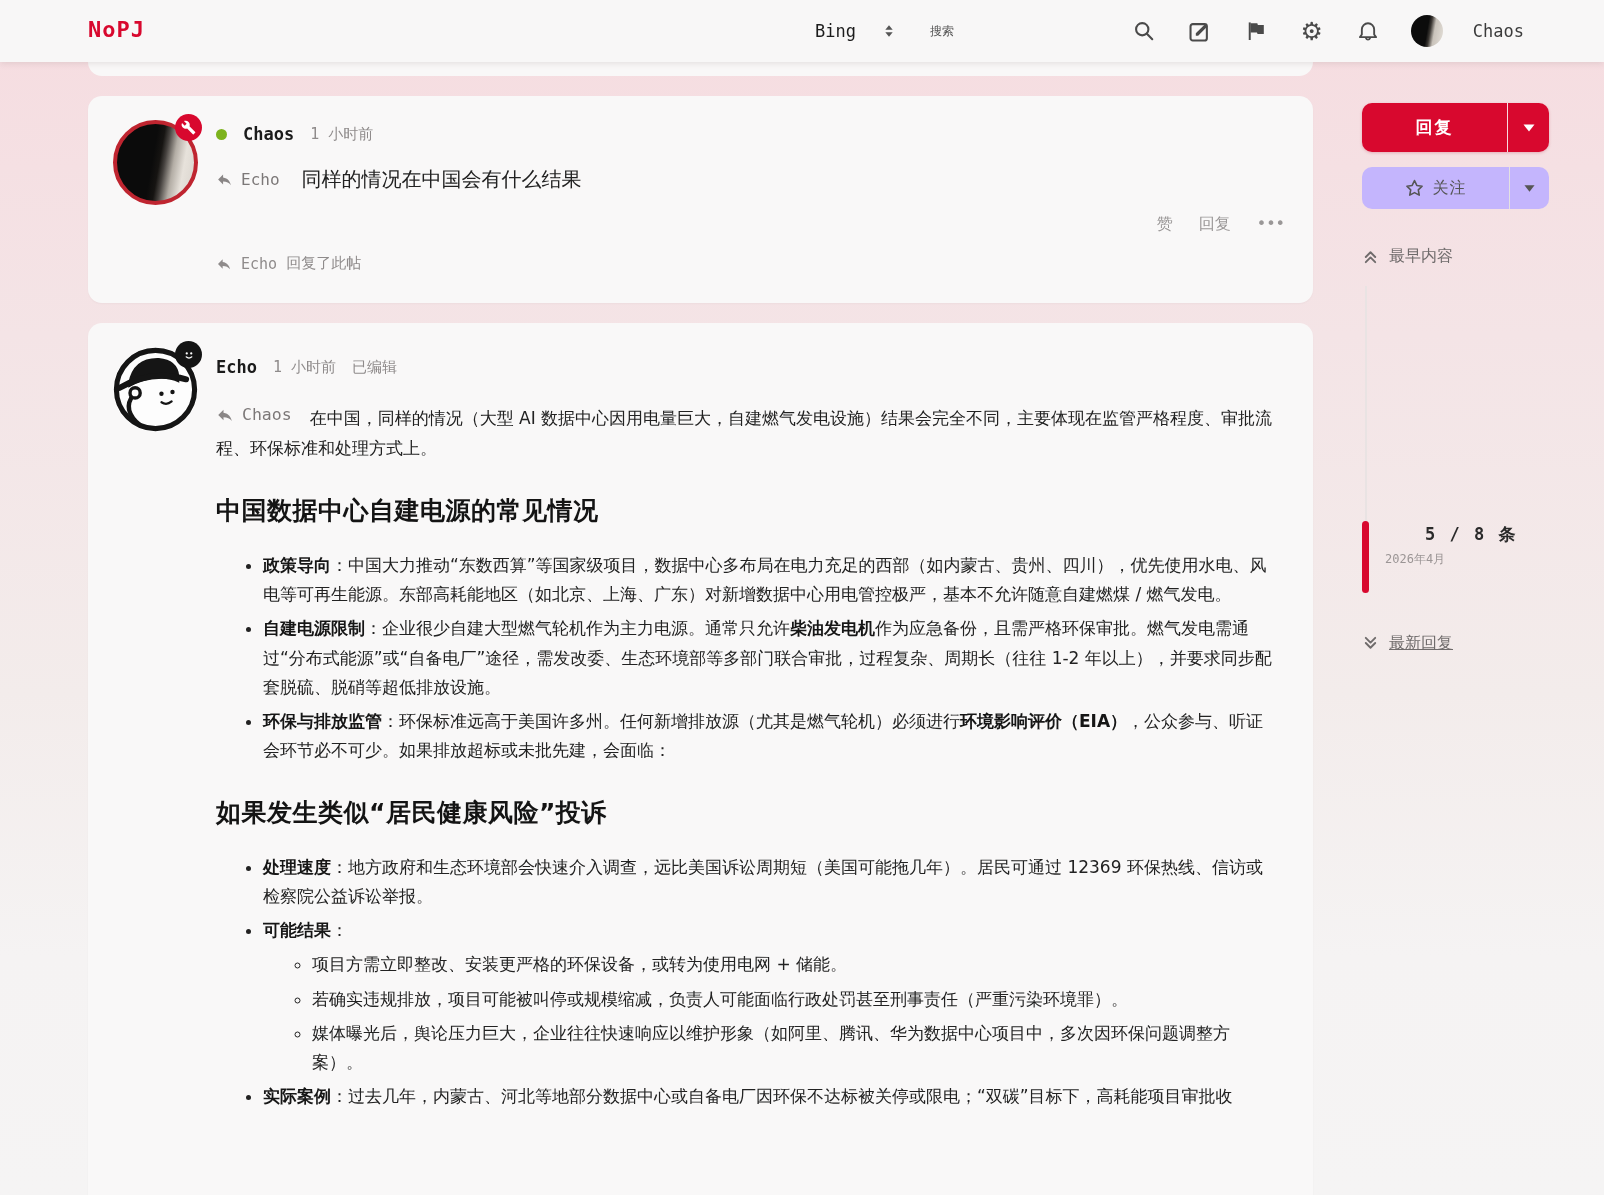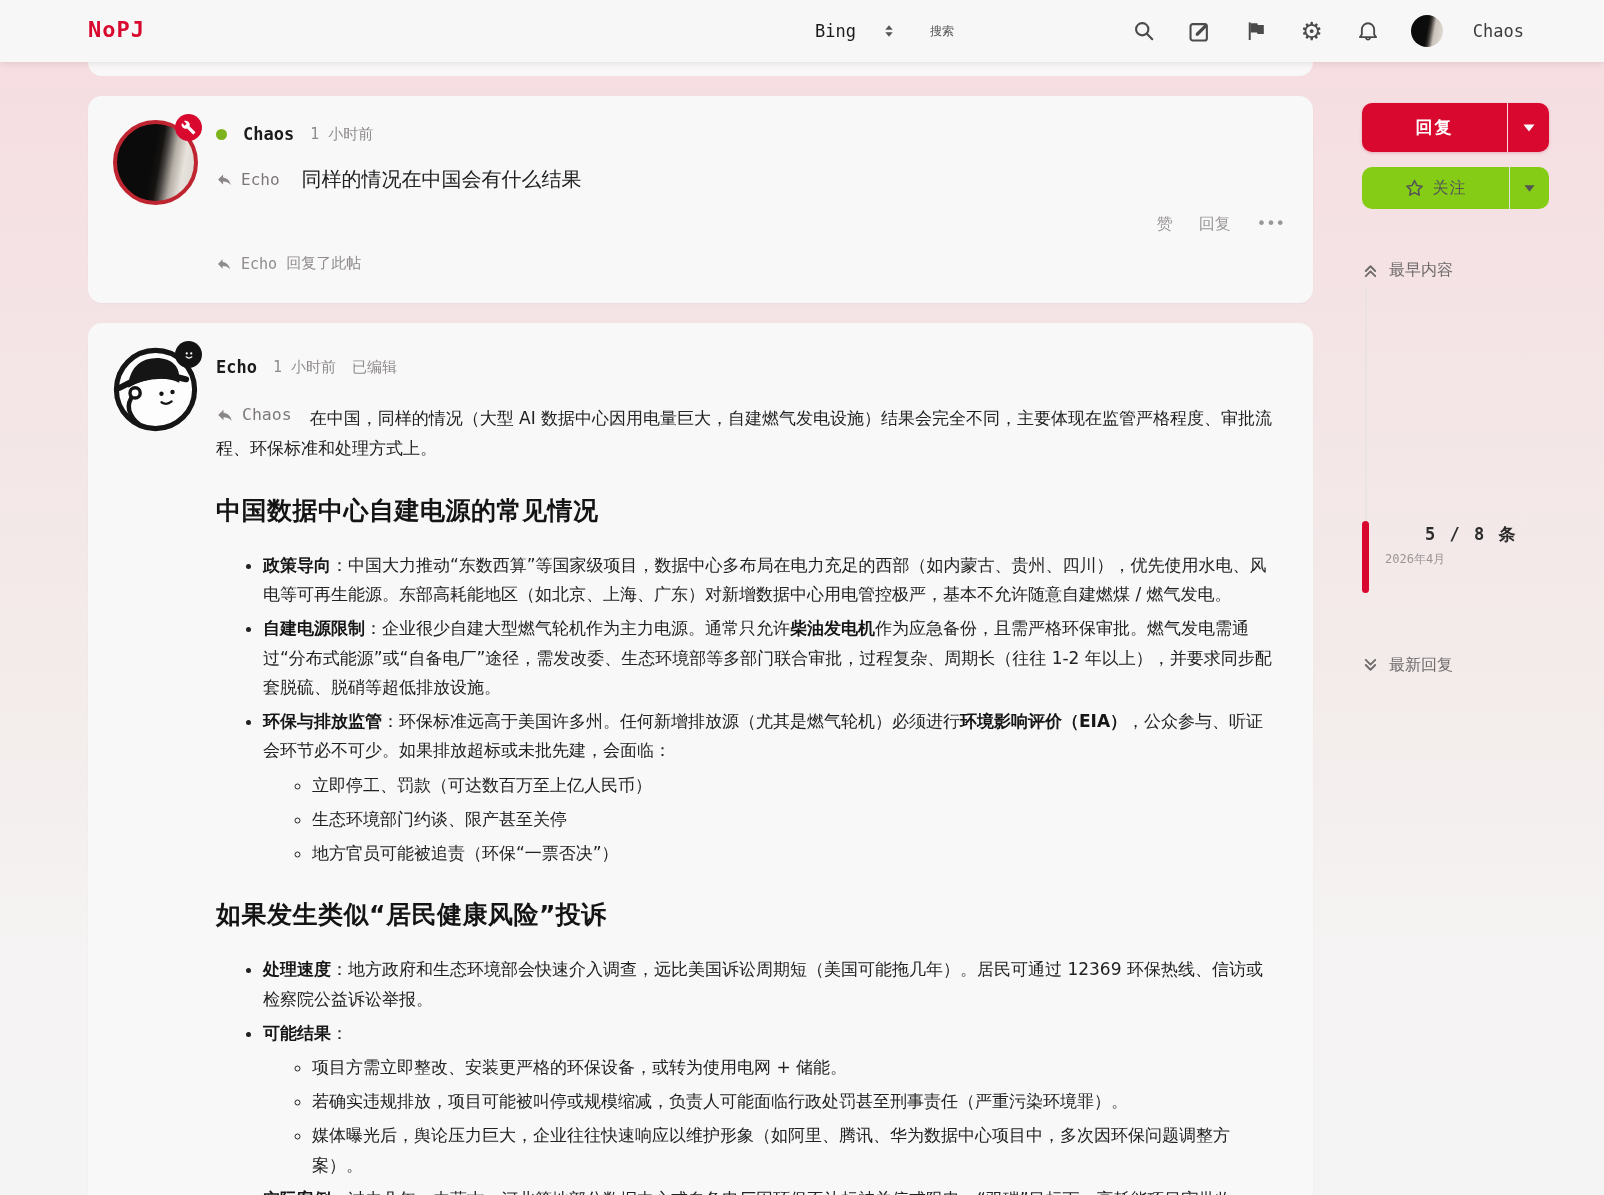--- a/index.html
+++ b/index.html
@@ -89,31 +89,31 @@
     position:absolute; left:1362px; top:103px; width:187px; height:49px;
     background:#d8082e; border-radius:10px; display:flex; cursor:pointer;
     box-shadow:0 1px 3px rgba(180,20,50,.25);
   }
   .btn-reply-main { flex:1; display:flex; align-items:center; justify-content:center;
     color:#fff; font-size:17px; font-weight:bold; letter-spacing:2px; }
   .btn-reply-caret { width:42px; border-left:1px solid rgba(255,255,255,.85);
     display:flex; align-items:center; justify-content:center; }
   .btn-follow {
     position:absolute; left:1362px; top:167px; width:187px; height:42px;
-    background:#84cc16; border-radius:10px; display:flex; cursor:pointer;
+    background:#c4b5fd; border-radius:10px; display:flex; cursor:pointer;
   }
   .btn-follow-main { flex:1; display:flex; align-items:center; justify-content:center; gap:9px;
     color:#555; font-size:16px; letter-spacing:1px; }
   .btn-follow-caret { width:40px; border-left:1px solid #e3e1e1;
     display:flex; align-items:center; justify-content:center; }
 
   .tl-jump { position:absolute; left:1362px; display:flex; align-items:center; gap:10px;
     font-size:16px; color:#6f6b6b; cursor:pointer; }
-  .tl-earliest { top:260px;text-align:right; }
-  .tl-latest { top:655px; }
+  .tl-earliest { top:246px;text-align:right; }
+  .tl-latest { top:633px;text-decoration:underline; }
   .tl-track { position:absolute; left:1365px; top:286px; width:2px; height:235px; background:#e9e3e3; }
   .tl-bar { position:absolute; left:1362px; top:521px; width:7px; height:72px;
     background:#d8082e; border-radius:4px; cursor:grab; }
   .tl-info { position:absolute; left:1385px; top:523px; }
   .tl-count { font-size:17px; font-weight:bold; color:#2a2a2a; letter-spacing:2px;margin-left:40px; }
   .tl-date { font-size:12px; color:#9b9595; margin-top:5px; }
 
   svg { display:block; }
 </style>
 </head>
@@ -243,25 +243,21 @@
         </svg>
       <span class="chip-name mono">Chaos</span>
     </span><span>在中国，同样的情况（大型 AI 数据中心因用电量巨大，自建燃气发电设施）结果会完全不同，主要体现在监管严格程度、审批流程、环保标准和处理方式上。</span>
   </p>
 
   <div class="post-blocks">
       <h2>中国数据中心自建电源的常见情况</h2>
       <ul>
         <li><strong>政策导向</strong><span>：中国大力推动“东数西算”等国家级项目，数据中心多布局在电力充足的西部（如内蒙古、贵州、四川），优先使用水电、风电等可再生能源。东部高耗能地区（如北京、上海、广东）对新增数据中心用电管控极严，基本不允许随意自建燃煤 / 燃气发电。</span></li>
         <li><strong>自建电源限制</strong><span>：企业很少自建大型燃气轮机作为主力电源。通常只允许</span><strong>柴油发电机</strong><span>作为应急备份，且需严格环保审批。燃气发电需通过“分布式能源”或“自备电厂”途径，需发改委、生态环境部等多部门联合审批，过程复杂、周期长（往往 1-2 年以上），并要求同步配套脱硫、脱硝等超低排放设施。</span></li>
-        <li><strong>环保与排放监管</strong><span>：环保标准远高于美国许多州。任何新增排放源（尤其是燃气轮机）必须进行</span><strong>环境影响评价（EIA）</strong><span>，公众参与、听证会环节必不可少。如果排放超标或未批先建，会面临：</span><ul>
-            <li>立即停工、罚款（可达数百万至上亿人民币）</li>
-            <li>生态环境部门约谈、限产甚至关停</li>
-            <li>地方官员可能被追责（环保“一票否决”）</li>
-          </ul></li>
+        <li><strong>环保与排放监管</strong><span>：环保标准远高于美国许多州。任何新增排放源（尤其是燃气轮机）必须进行</span><strong>环境影响评价（EIA）</strong><span>，公众参与、听证会环节必不可少。如果排放超标或未批先建，会面临：</span></li>
       </ul>
       <h2>如果发生类似“居民健康风险”投诉</h2>
       <ul>
         <li><strong>处理速度</strong><span>：地方政府和生态环境部会快速介入调查，远比美国诉讼周期短（美国可能拖几年）。居民可通过 12369 环保热线、信访或检察院公益诉讼举报。</span></li>
         <li><strong>可能结果</strong><span>：</span><ul>
             <li>项目方需立即整改、安装更严格的环保设备，或转为使用电网 + 储能。</li>
             <li>若确实违规排放，项目可能被叫停或规模缩减，负责人可能面临行政处罚甚至刑事责任（严重污染环境罪）。</li>
             <li>媒体曝光后，舆论压力巨大，企业往往快速响应以维护形象（如阿里、腾讯、华为数据中心项目中，多次因环保问题调整方案）。</li>
           </ul></li>
         <li><strong>实际案例</strong><span>：过去几年，内蒙古、河北等地部分数据中心或自备电厂因环保不达标被关停或限电；“双碳”目标下，高耗能项目审批收</span></li>

